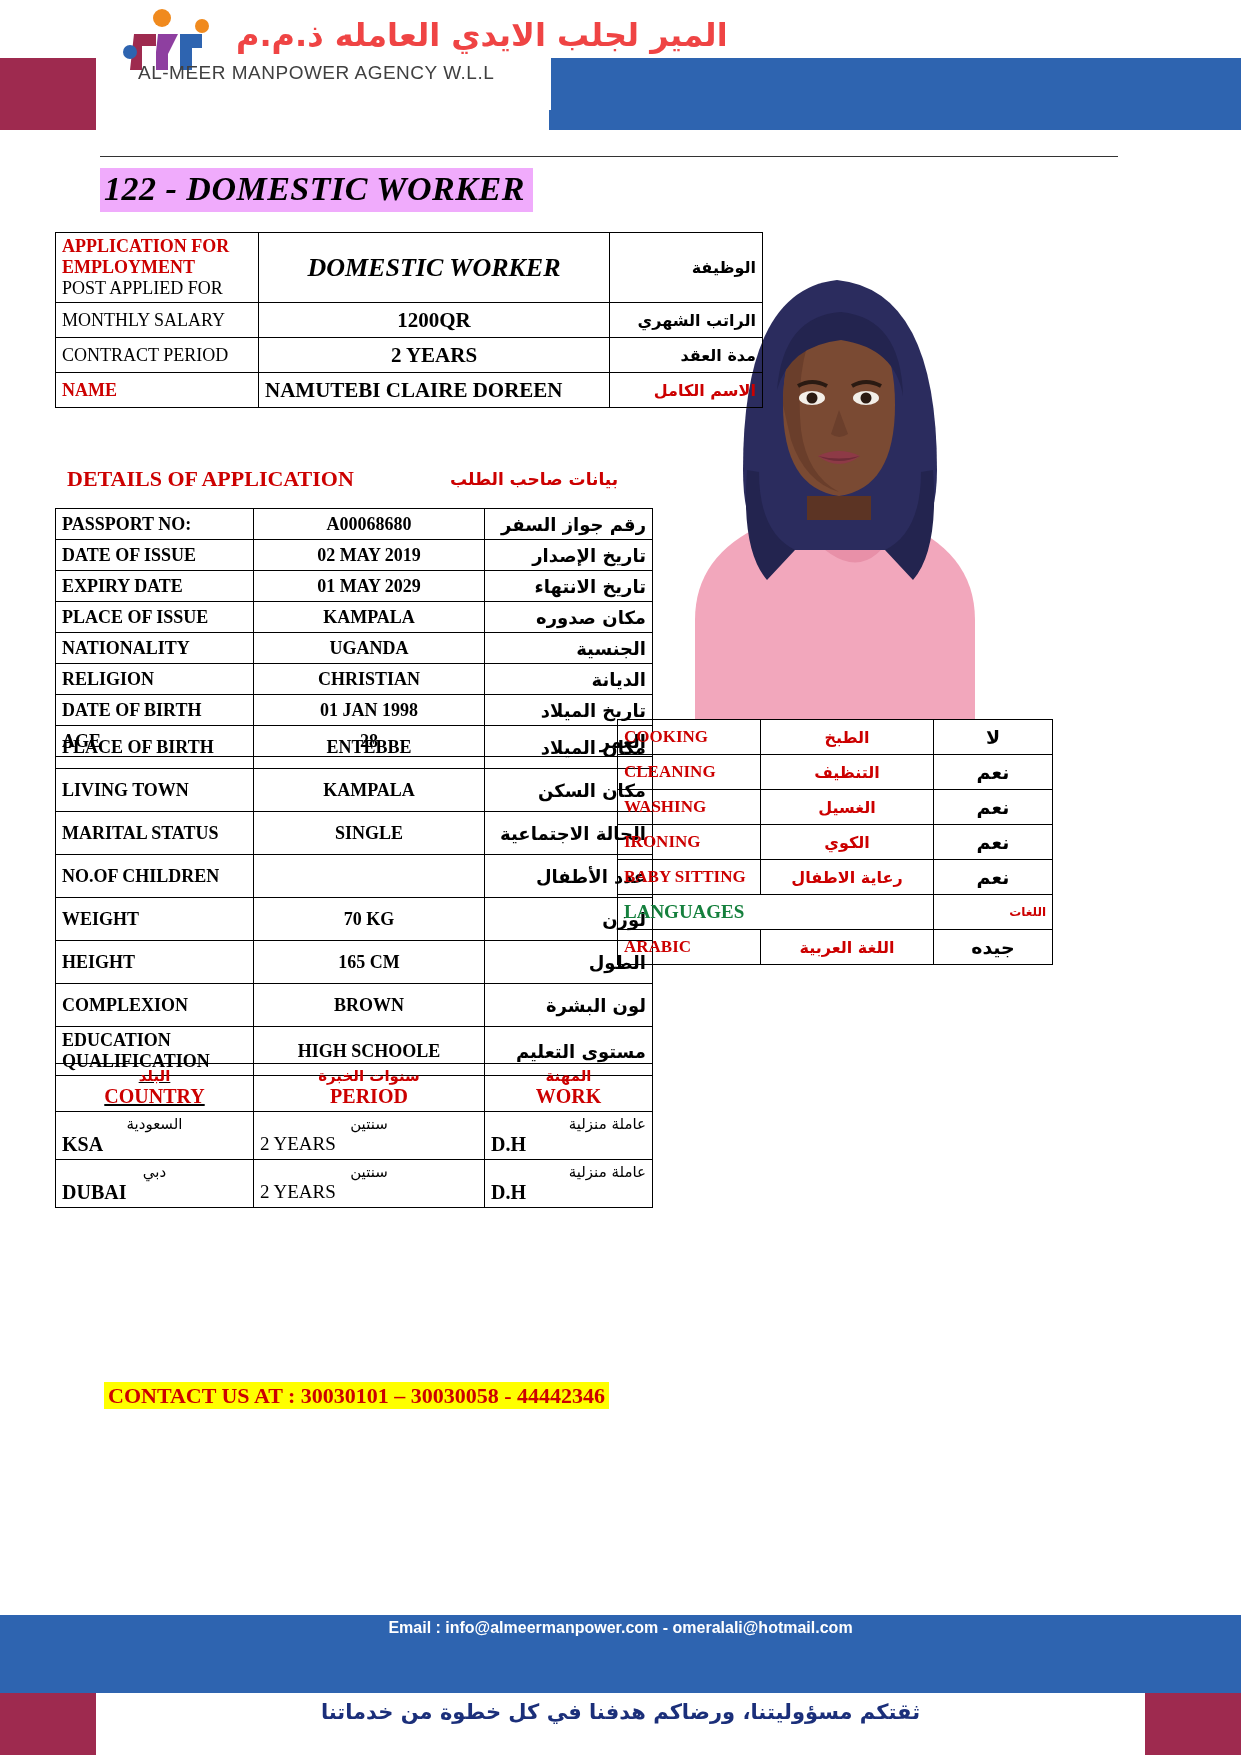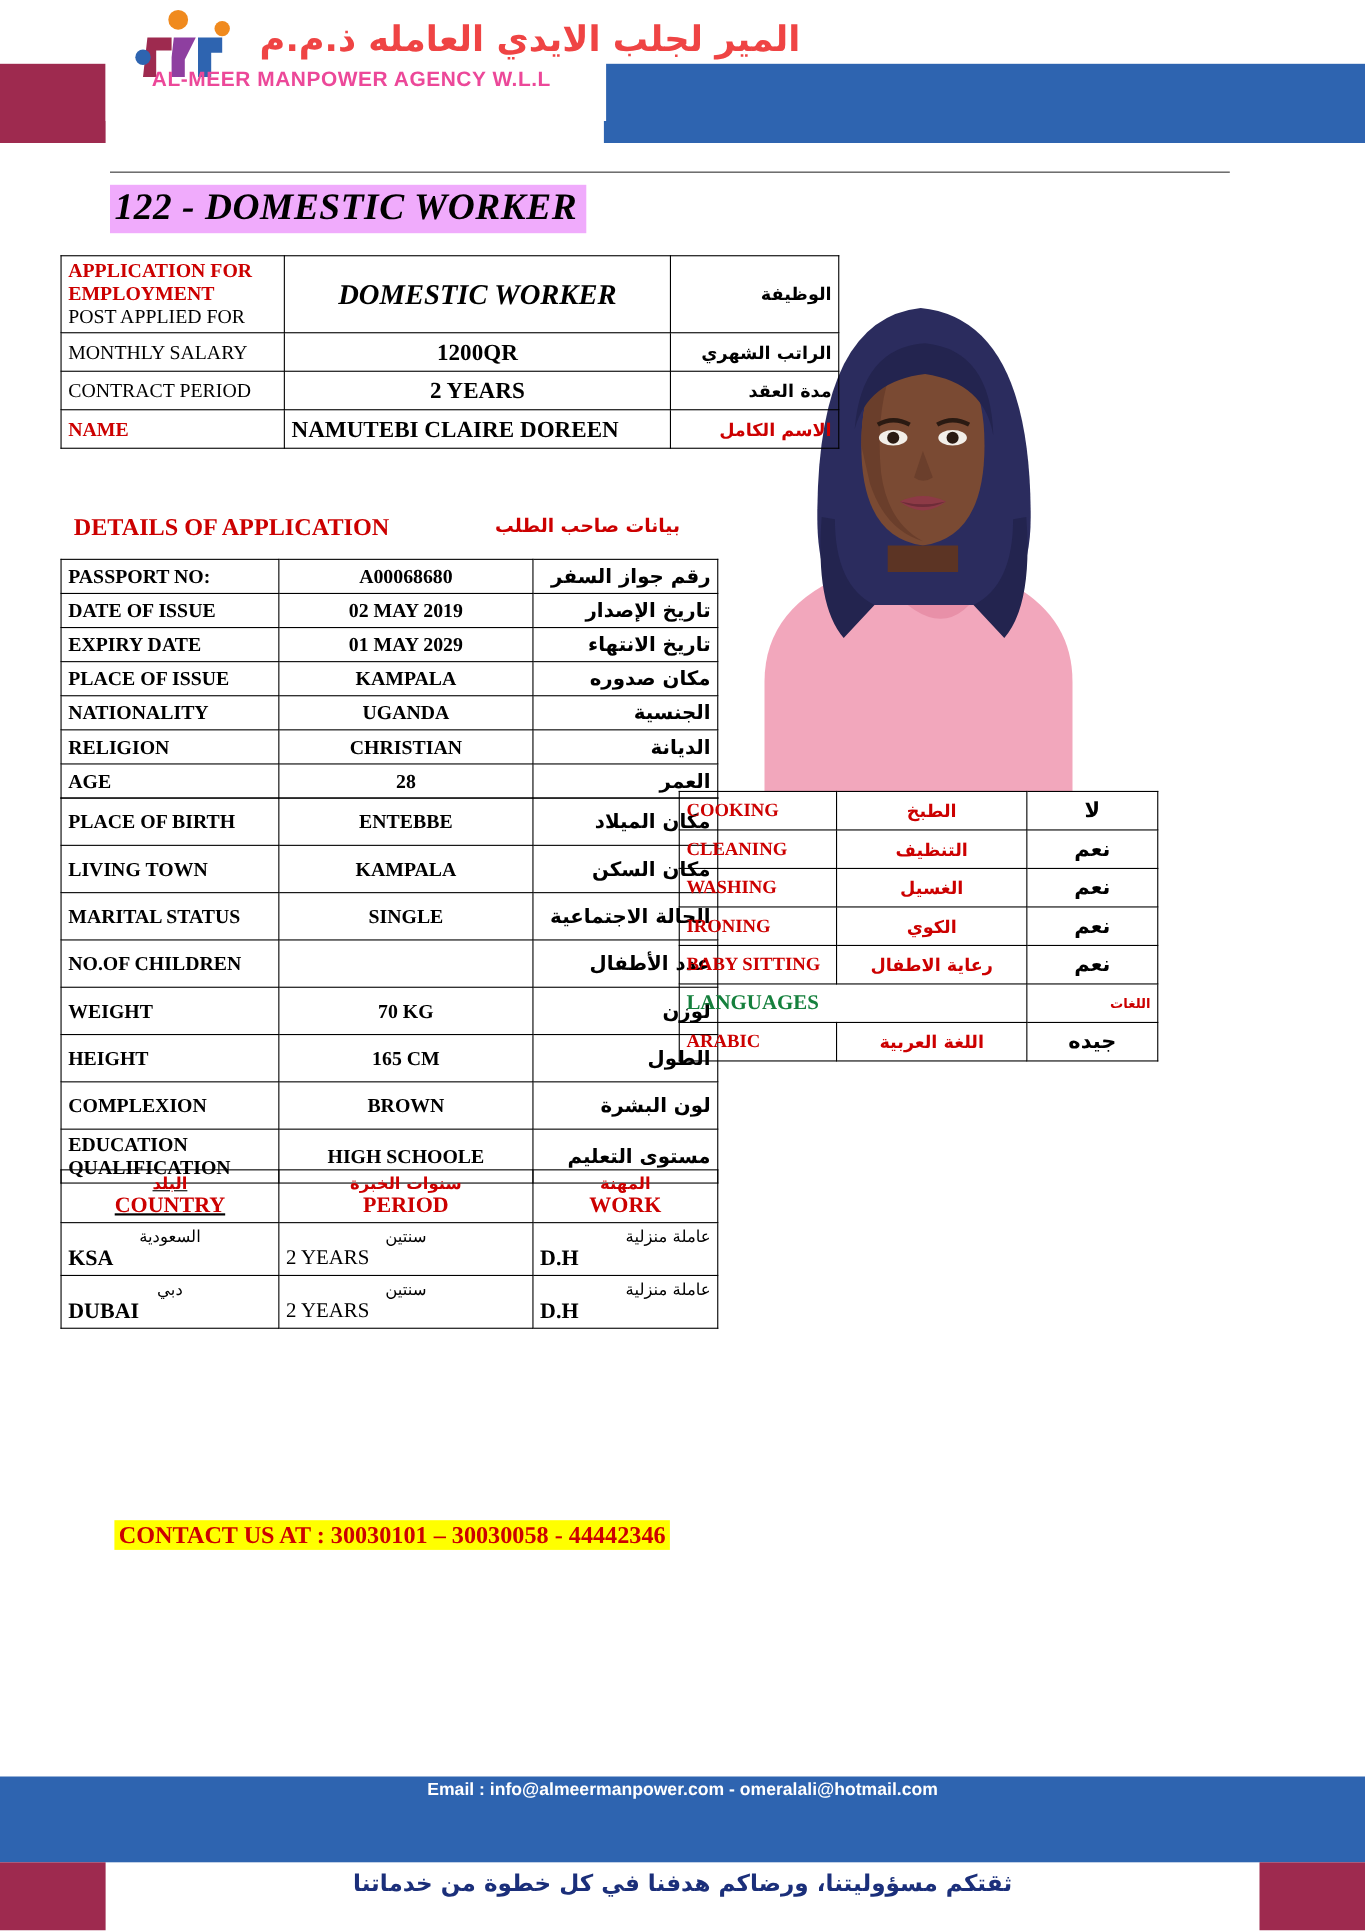--- a/index.html
+++ b/index.html
@@ -55,22 +55,22 @@
     font-weight: bold;
     color: #ef4444;
     direction: rtl;
     white-space: nowrap;
   }
   .logo-english {
     position: absolute;
     left: 42px; top: 62px;
     font-family: "Liberation Sans", sans-serif;
     font-size: 19px;
-    font-weight: bold;
-    color: #ec4899;
+    font-weight: normal;
+    color: #404040;
     letter-spacing: .5px;
     white-space: nowrap;
   }
   .hr-line {
     position: absolute;
     left: 100px; top: 156px;
     width: 1018px;
     border-top: 1px solid #333;
   }
   .title-bar {
@@ -381,20 +381,25 @@
     <td class="pt-label">NATIONALITY</td>
     <td class="pt-value">UGANDA</td>
     <td class="pt-ar ar">الجنسية</td>
   </tr>
   <tr>
     <td class="pt-label">RELIGION</td>
     <td class="pt-value">CHRISTIAN</td>
     <td class="pt-ar ar">الديانة</td>
   </tr>
   <tr>
+    <td class="pt-label">DATE OF BIRTH</td>
+    <td class="pt-value">01 JAN 1998</td>
+    <td class="pt-ar ar">تاريخ الميلاد</td>
+  </tr>
+  <tr>
     <td class="pt-label">AGE</td>
     <td class="pt-value">28</td>
     <td class="pt-ar ar">العمر</td>
   </tr>
 </tbody>
   </table>
 
 <table class="pers-table">
   <tbody>
       <tr>

